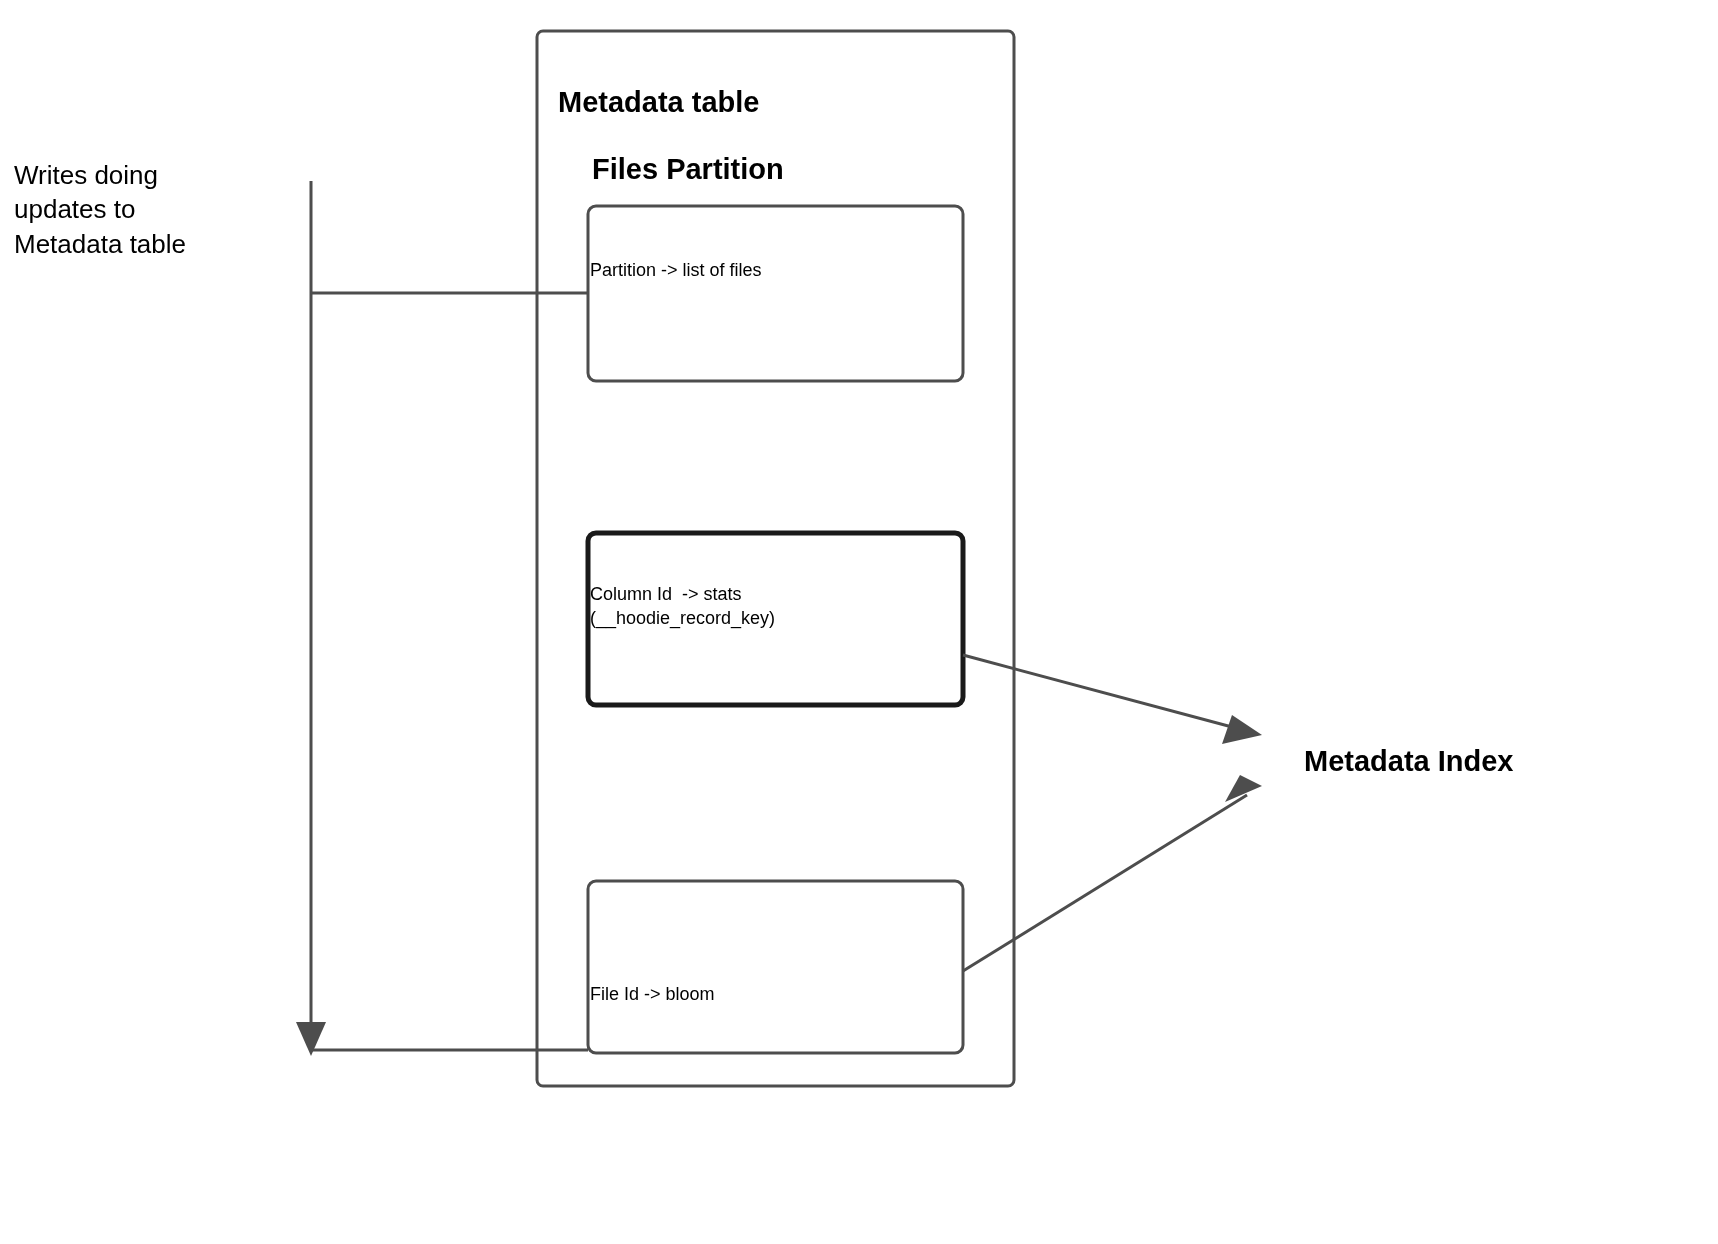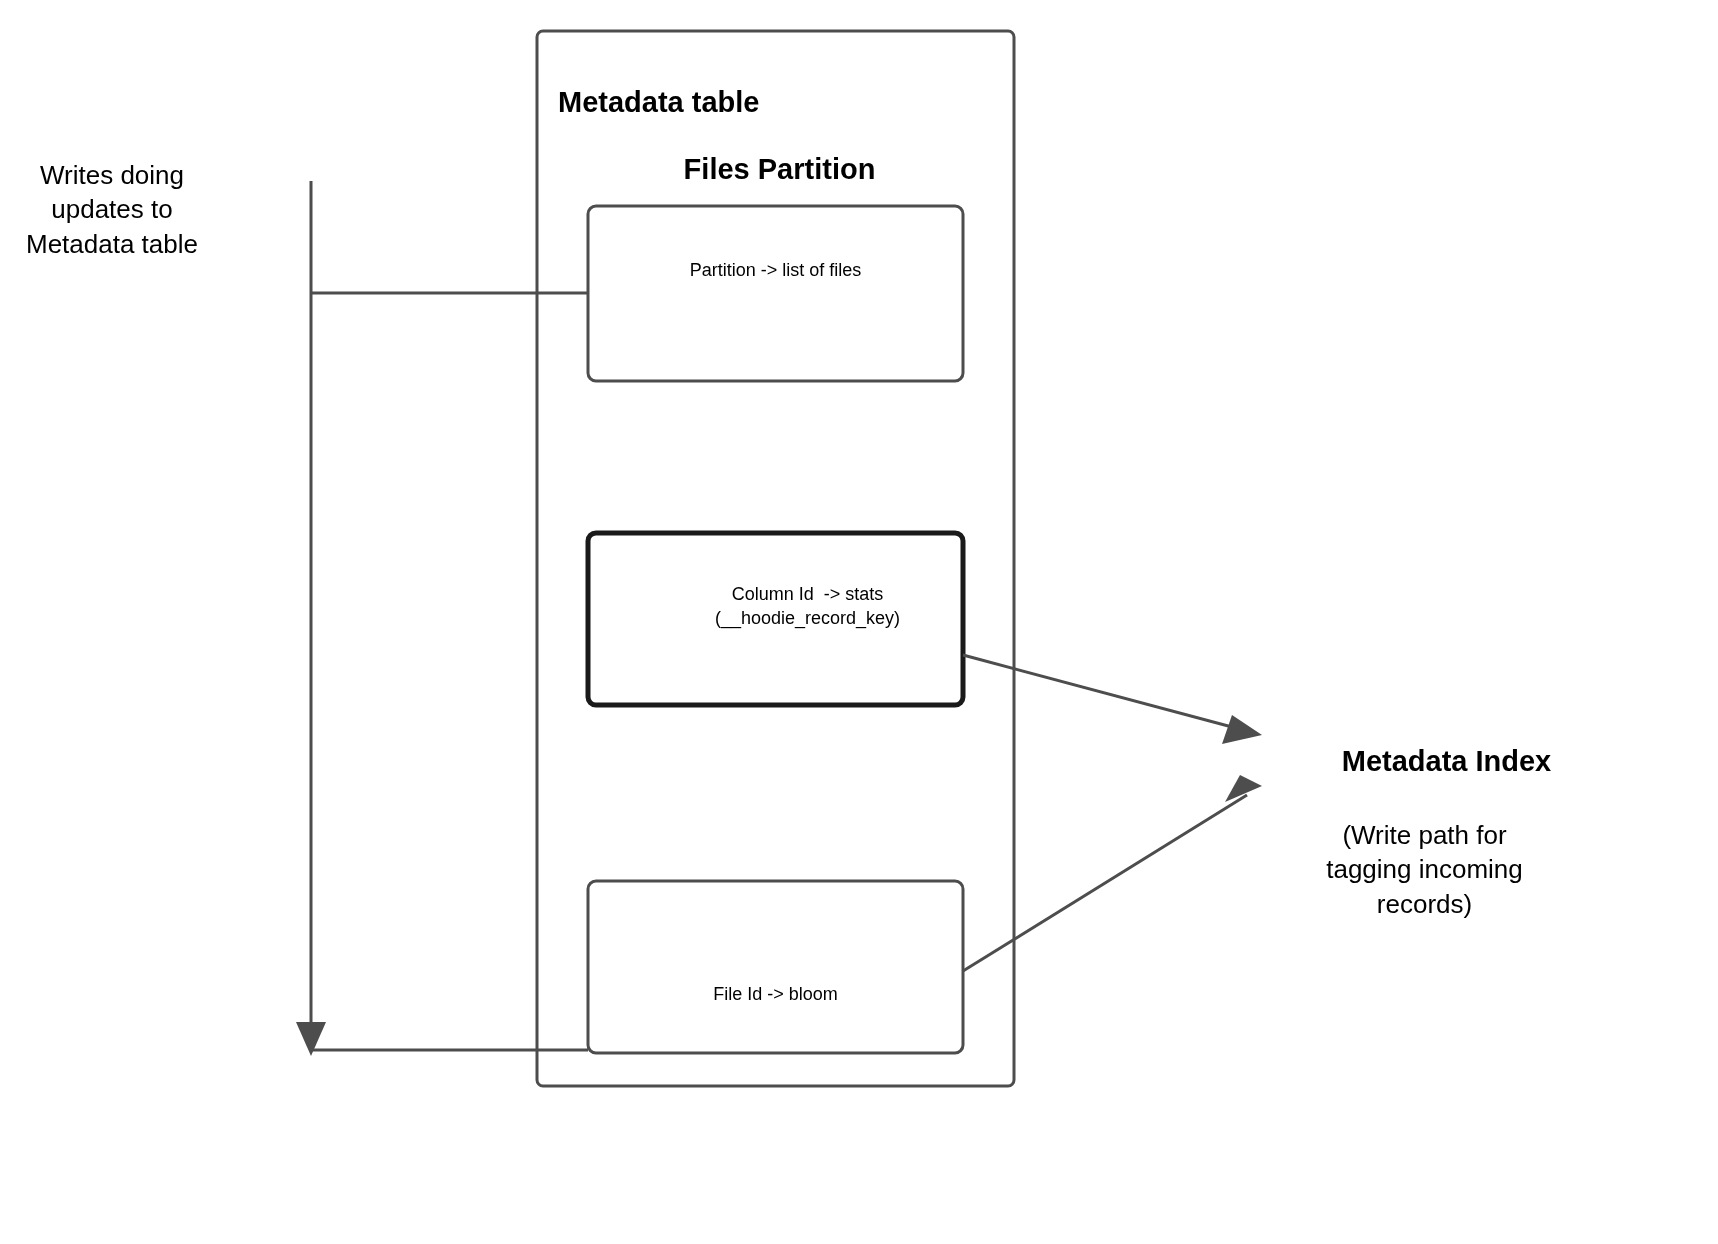--- a/index.html
+++ b/index.html
@@ -40,21 +40,21 @@
     fill: none;
     stroke: #4d4d4d;
     stroke-width: 3;
   }
   .arrowhead {
     fill: #4d4d4d;
     stroke: none;
   }
   .lbl {
     position: absolute;
-    text-align: center;
+    text-align: left;
     line-height: 1.32;
     white-space: pre-wrap;
     color: #000000;
   }
   .t-title-outer {
     font-size: 29px;
     font-weight: bold;
     text-align: left;
   }
   .t-section {
@@ -109,25 +109,22 @@
 updates to
 Metadata table</div>
 
   <div class="lbl t-title-outer" style="left:558px; top:83px; width:400px;">Metadata table</div>
 
   <div class="lbl t-section" style="left:592px; top:150px; width:375px;">Files Partition</div>
 
   <div class="lbl t-body" style="left:590px; top:259px; width:371px;">Partition -&gt; list of files</div>
 
 
-  <div class="lbl t-body" style="left:590px; top:583px; width:371px;padding-left:32px;">Column Id  -&gt; stats
+  <div class="lbl t-body" style="left:590px; top:583px; width:371px;">Column Id  -&gt; stats
 (__hoodie_record_key)</div>
 
 
   <div class="lbl t-body" style="left:590px; top:951px; width:371px;margin-top:32px;">File Id -&gt; bloom</div>
 
   <div class="lbl t-index" style="left:1304px; top:742px; width:285px;">Metadata Index</div>
 
-  <div class="lbl t-note" style="left:1297px; top:818px; width:255px;">(Write path for
-tagging incoming
-records)</div>
 
 </div>
 
 </body></html>

